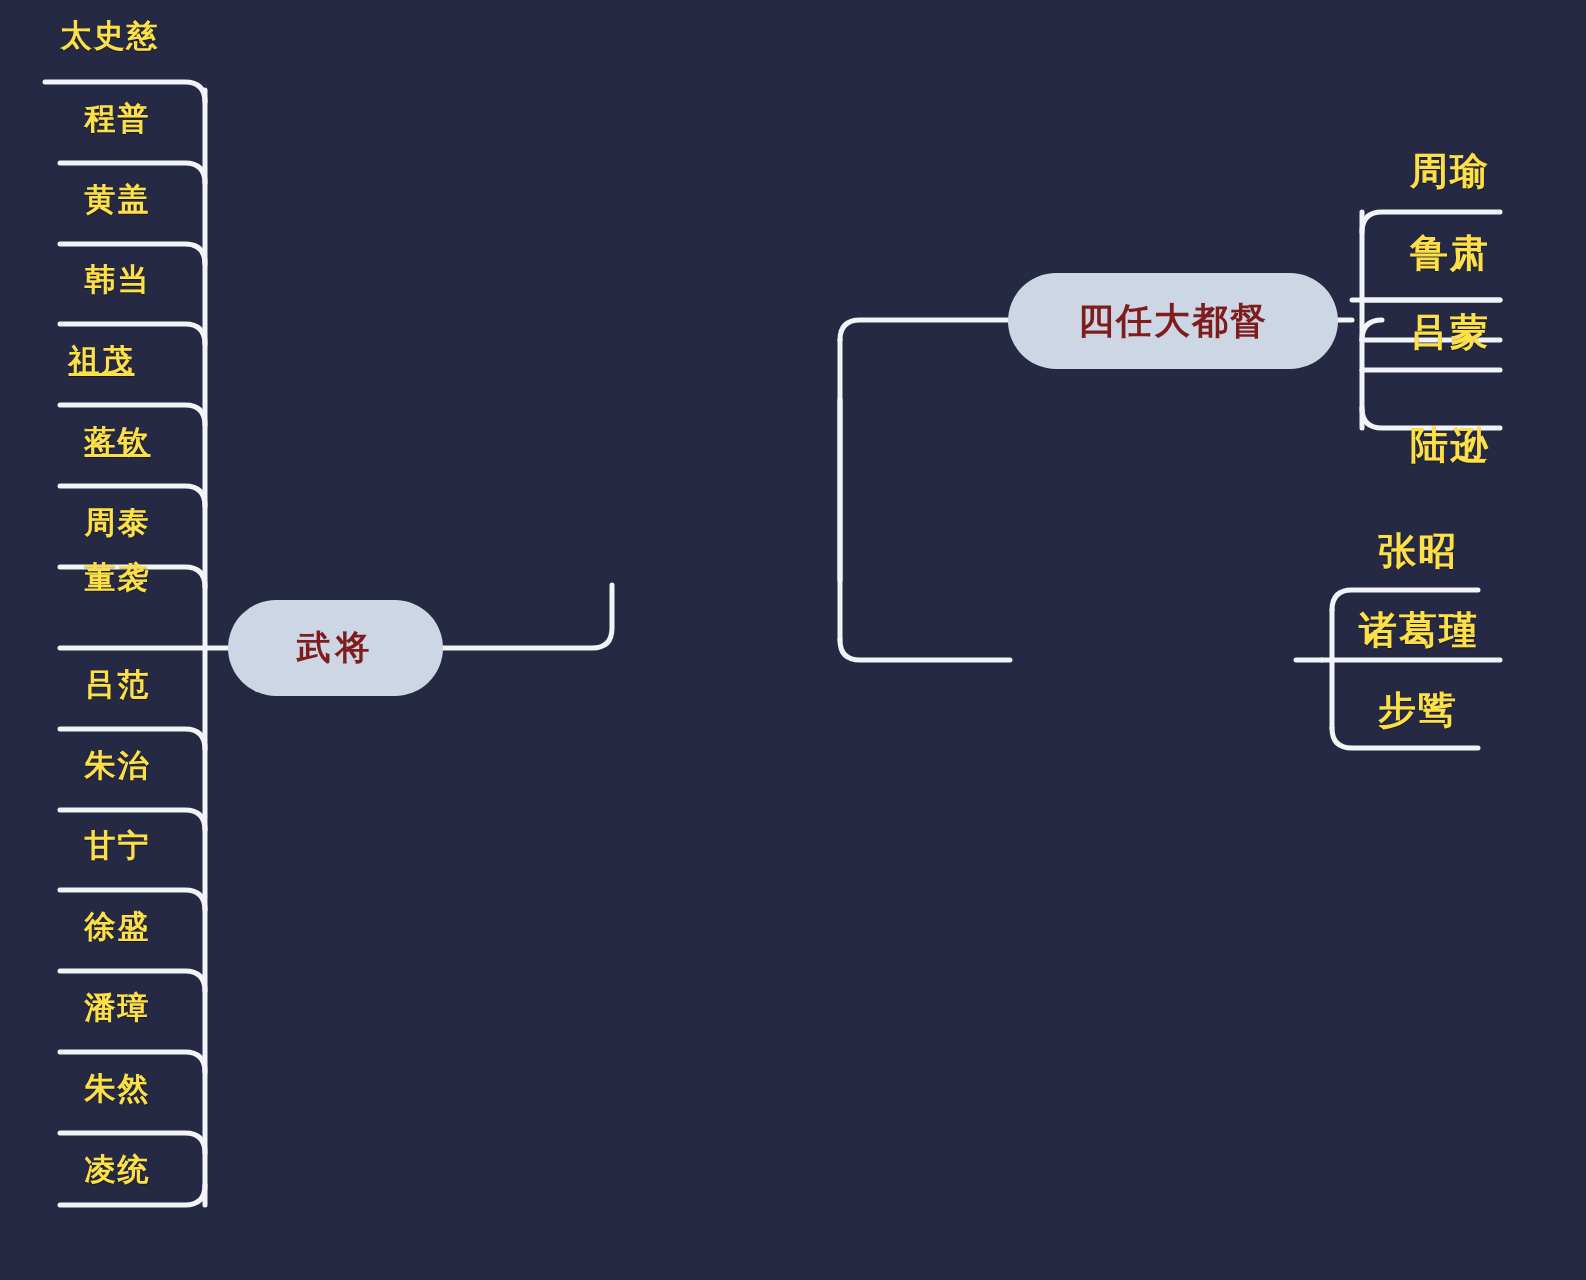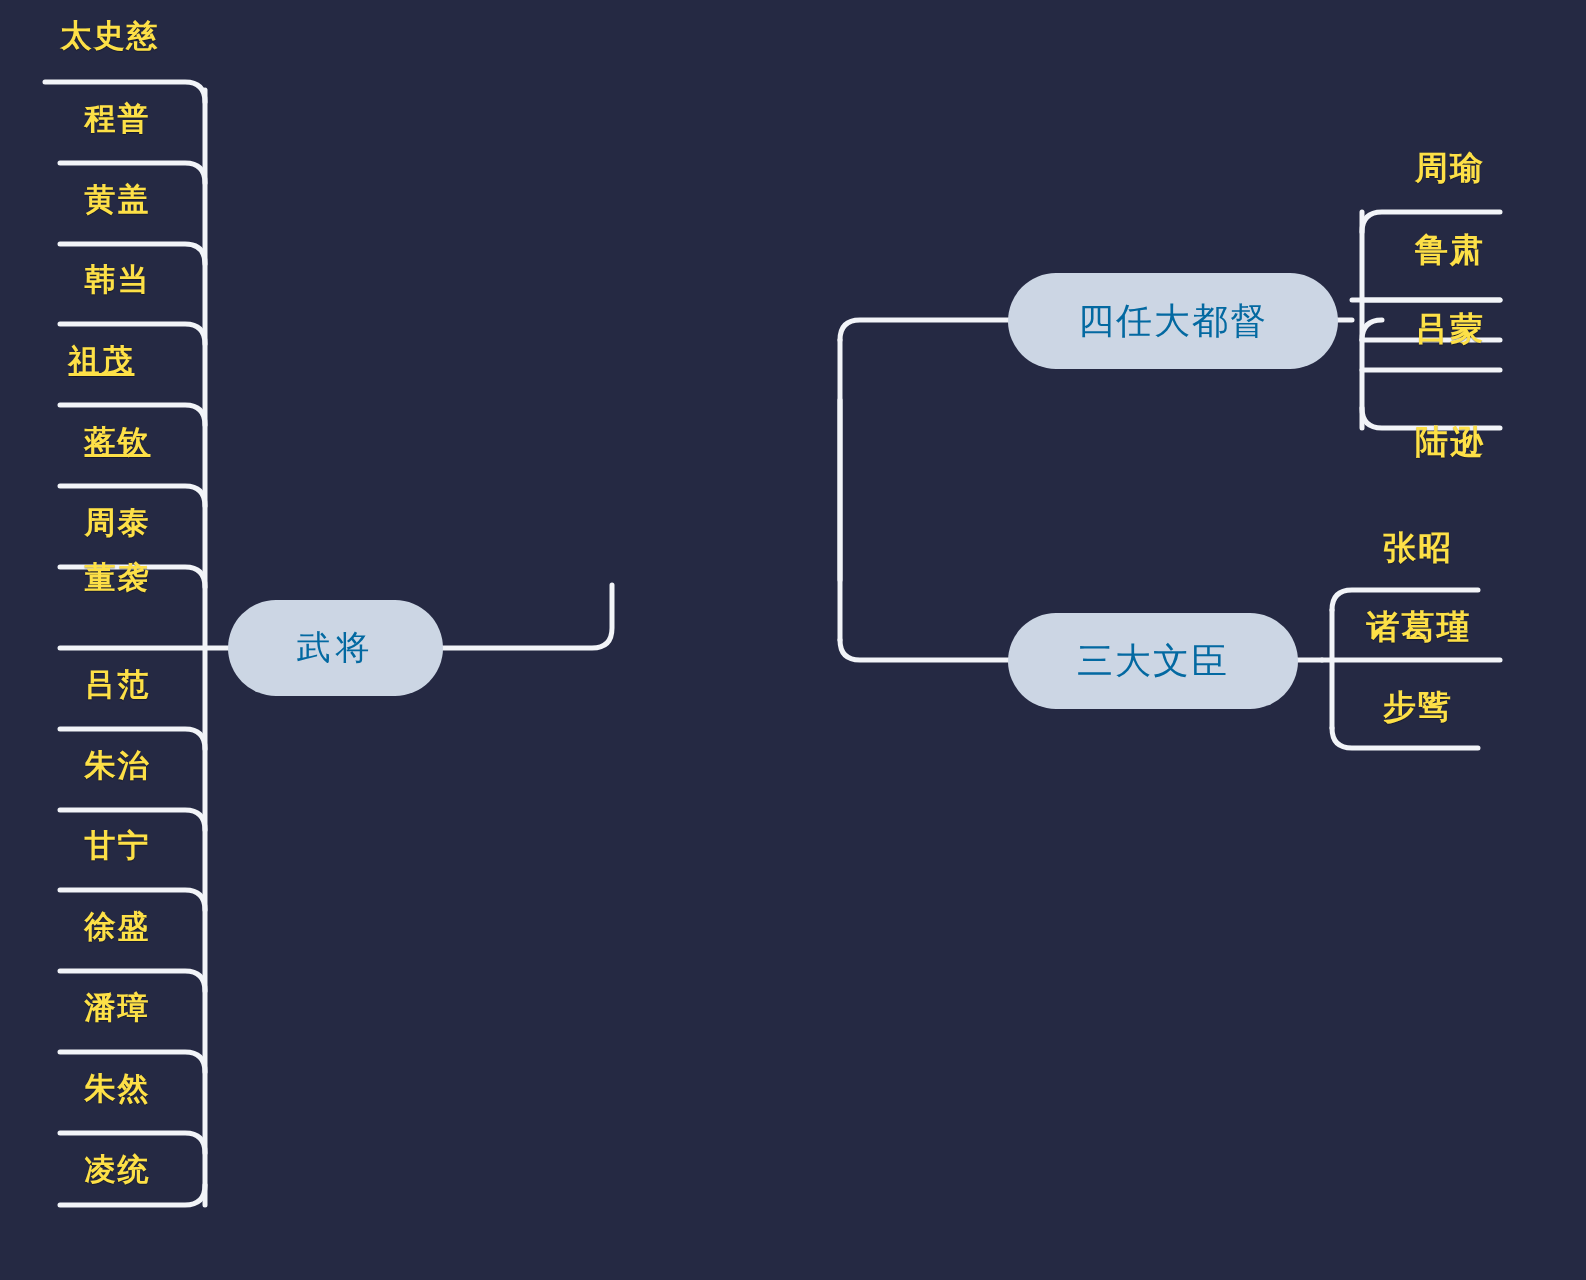--- a/index.html
+++ b/index.html
@@ -33,22 +33,22 @@
     stroke-linejoin: round;
   }
   
   .node {
     position: absolute;
     display: flex;
     align-items: center;
     justify-content: center;
     box-sizing: border-box;
     border-radius: 999px;
-    color: #0369a1;
-    font-weight: normal;
+    color: #7f1d1d;
+    font-weight: bold;
     letter-spacing: 2px;
     white-space: nowrap;
     z-index: 3;
   }
   .node.root {
     background: #e4e7ec;
     font-size: 58px;
     letter-spacing: 6px;
   }
   .node.branch {
@@ -64,21 +64,21 @@
     position: absolute;
     color: #fde047;
     font-size: 31px;
     font-weight: bold;
     letter-spacing: 2px;
     white-space: nowrap;
     text-align: center;
     z-index: 2;
     text-shadow: 0 1px 1px rgba(0,0,0,0.35);
   }
-  .leaf.lg { font-size: 33px; }
+  .leaf.lg { font-size: 38px; }
 </style>
 </head>
 <body>
 
 <div id="canvas">
 
   <svg id="wires" viewBox="0 0 1586 1280" width="1586" height="1280">
 
     <path class="wire" d="M 205 90 L 205 1205"></path>
 
@@ -159,21 +159,20 @@
   <div class="leaf" style="left:60px; top:906px; width:115px;">徐盛</div>
   <div class="leaf" style="left:60px; top:987px; width:115px;">潘璋</div>
   <div class="leaf" style="left:60px; top:1068px; width:115px;">朱然</div>
   <div class="leaf" style="left:60px; top:1149px; width:115px;">凌统</div>
 
   <div class="node branch small" style="left:228px; top:600px; width:215px; height:96px;text-align:center;">武将</div>
 
 
   <div class="node branch" style="left:1008px; top:273px; width:330px; height:96px;">四任大都督</div>
 
-  <div class="node branch" style="left:1008px; top:613px; width:290px; height:96px;">三大文臣</div>
 
   <div class="leaf lg" style="left:1395px; top:146px; width:110px;">周瑜</div>
   <div class="leaf lg" style="left:1395px; top:228px; width:110px;">鲁肃</div>
   <div class="leaf lg" style="left:1395px; top:307px; width:110px;">吕蒙</div>
   <div class="leaf lg" style="left:1395px; top:384px; width:110px;margin-top:36px;">陆逊</div>
 
   <div class="leaf lg" style="left:1363px; top:526px; width:110px;">张昭</div>
   <div class="leaf lg" style="left:1345px; top:605px; width:148px;">诸葛瑾</div>
   <div class="leaf lg" style="left:1363px; top:685px; width:110px;">步骘</div>
 

